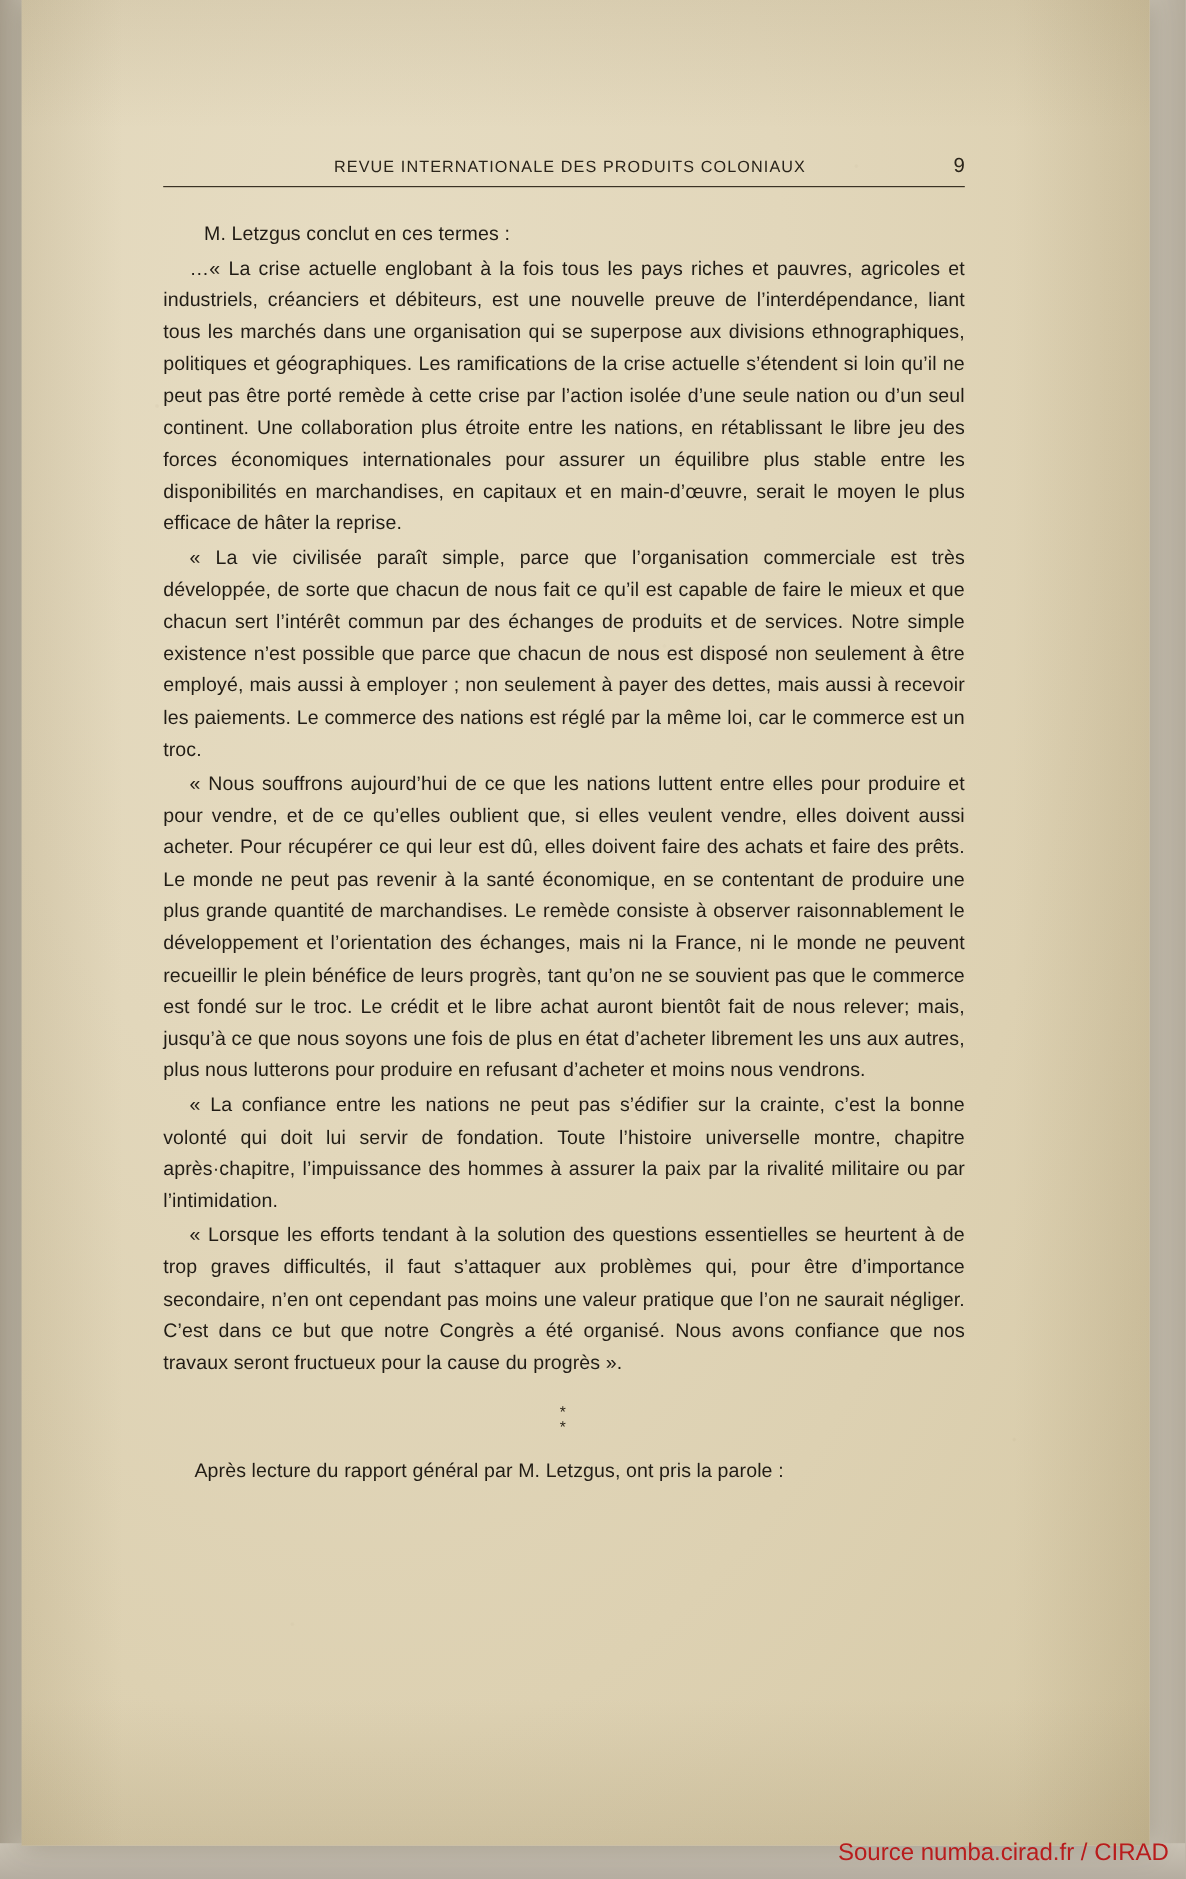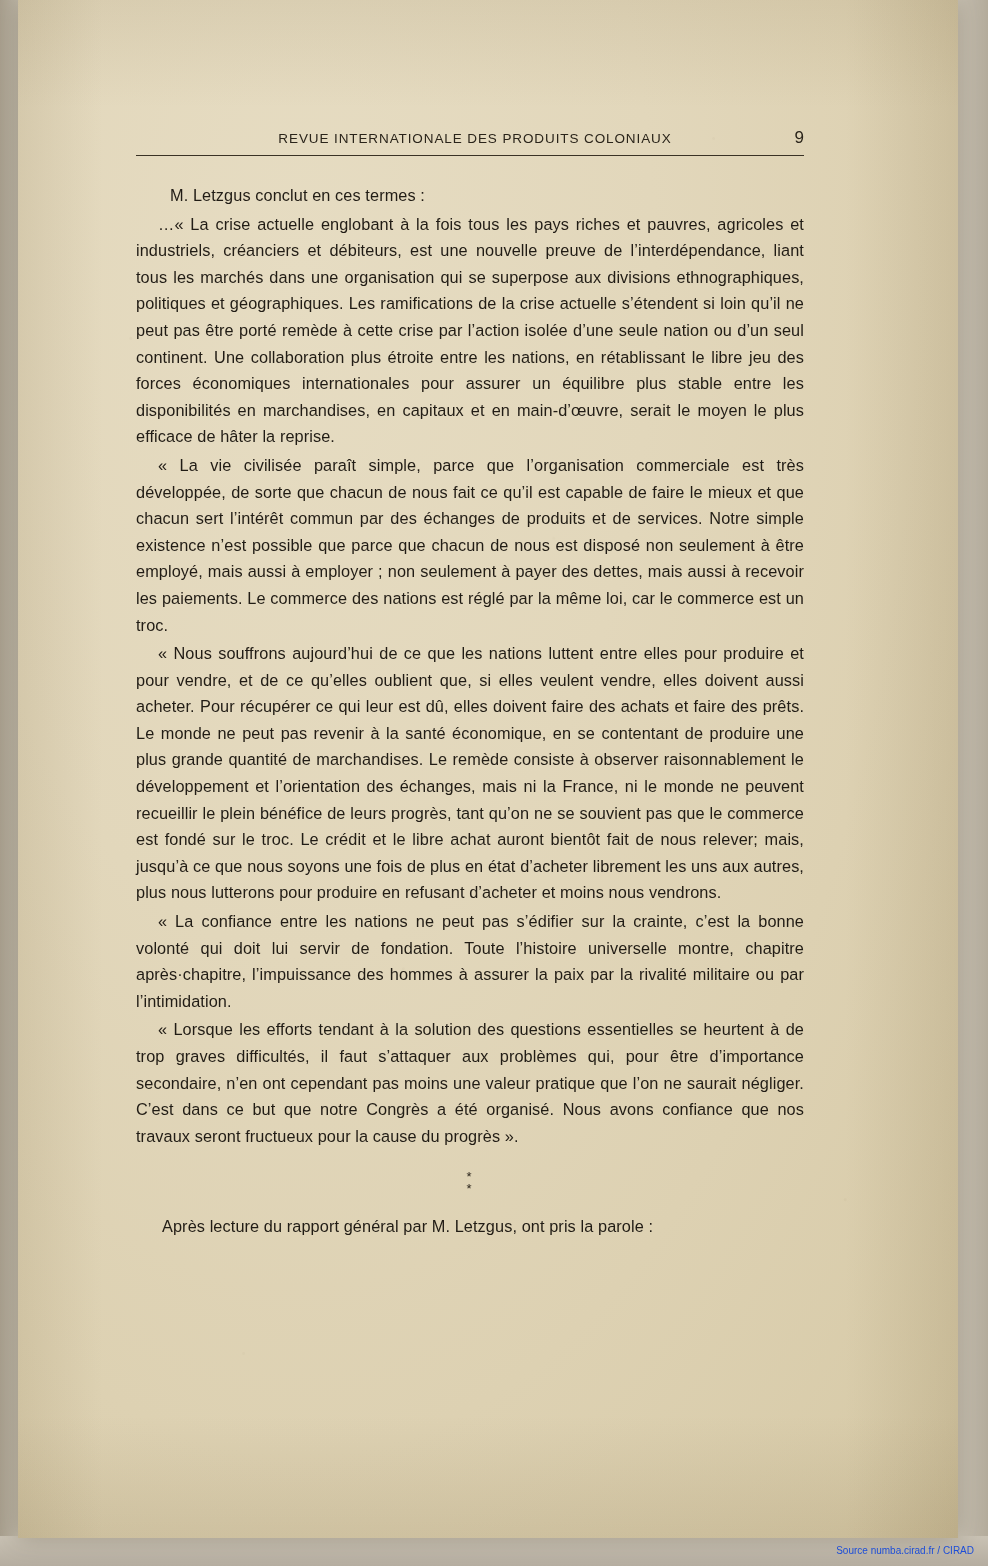--- a/index.html
+++ b/index.html
@@ -118,22 +118,22 @@
     text-indent: 22px;
     margin: 4px;
   }
   .closing .first { margin-bottom: 0; }
 
   
   .source-bar {
     position: absolute;
     right: 14px;
     bottom: 10px;
-    font-size: 10px;
-    color: #1d4ed8;
+    font-size: 20px;
+    color: #b91c1c;
     font-family: "Liberation Sans", sans-serif;
   }
 
   
   .edge-left {
     position: absolute;
     left: 0; top: 0; width: 20px; height: 1566px;
     background: linear-gradient(90deg, #a89f8e 0%, #c2bbac 100%);
   }
   .edge-right {

